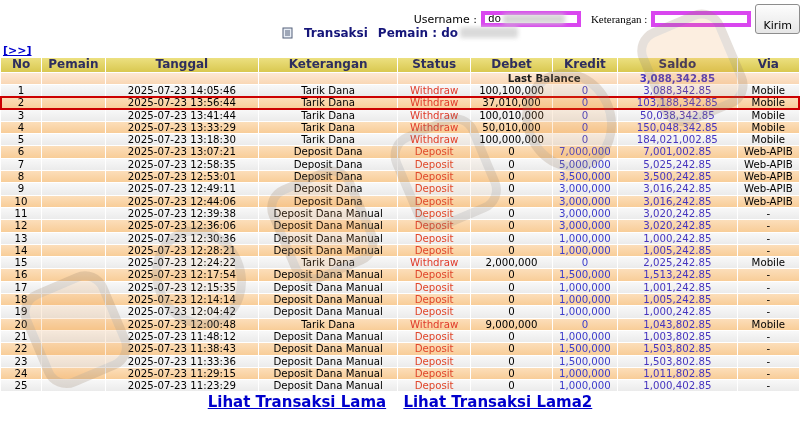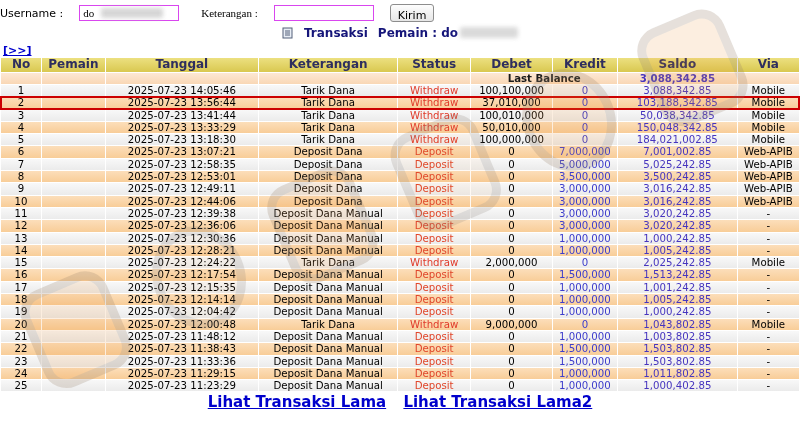--- a/index.html
+++ b/index.html
@@ -7,35 +7,35 @@
   body {
     width:800px; height:421px; position:relative; overflow:hidden;
     background:#ffffff;
     font-family:"DejaVu Sans","Liberation Sans",sans-serif;
     font-size:11px; color:#000;
   }
 
   
   .topform {
     position:absolute; top:4px; left:0; width:100%;
-    display:flex; justify-content:flex-start; align-items:center; gap:16px;
+    display:flex; justify-content:flex-end; align-items:center; gap:4px;
     font-size:11px;
   }
   .topform .lbl { color:#000; }
   .inputwrap { position:relative; display:inline-block; }
   .topform input {
-    width:100px; height:16px; border:1px solid #d946ef; background:#fff;
-    font-family:Liberation Serif, serif; font-size:11px; padding:1px 3px;
+    width:100px; height:16px; border:4px solid #d946ef; background:#fff;
+    font-family:Liberation Mono, monospace; font-size:11px; padding:1px 3px;
   }
   .blurpatch {
     position:absolute; left:22px; top:3px; width:62px; height:10px;
     background:#cfcfcf; border-radius:2px; filter:blur(2px); opacity:.85;
   }
   .kirim {
-    height:18px; padding:4px 7px; font-size:11px;
+    height:18px; padding:14px 7px; font-size:11px;
     font-family:"DejaVu Sans","Liberation Sans",sans-serif;
     border:1px solid #8d8d8d; border-radius:3px;
     background:linear-gradient(#fdfdfd,#e6e6e6); cursor:pointer;
   }
 
   
   .titleline {
     position:absolute; top:26px; left:0; width:100%;
     text-align:center; font-weight:bold; font-size:12px;
     color:var(--title-color,#16167a);

